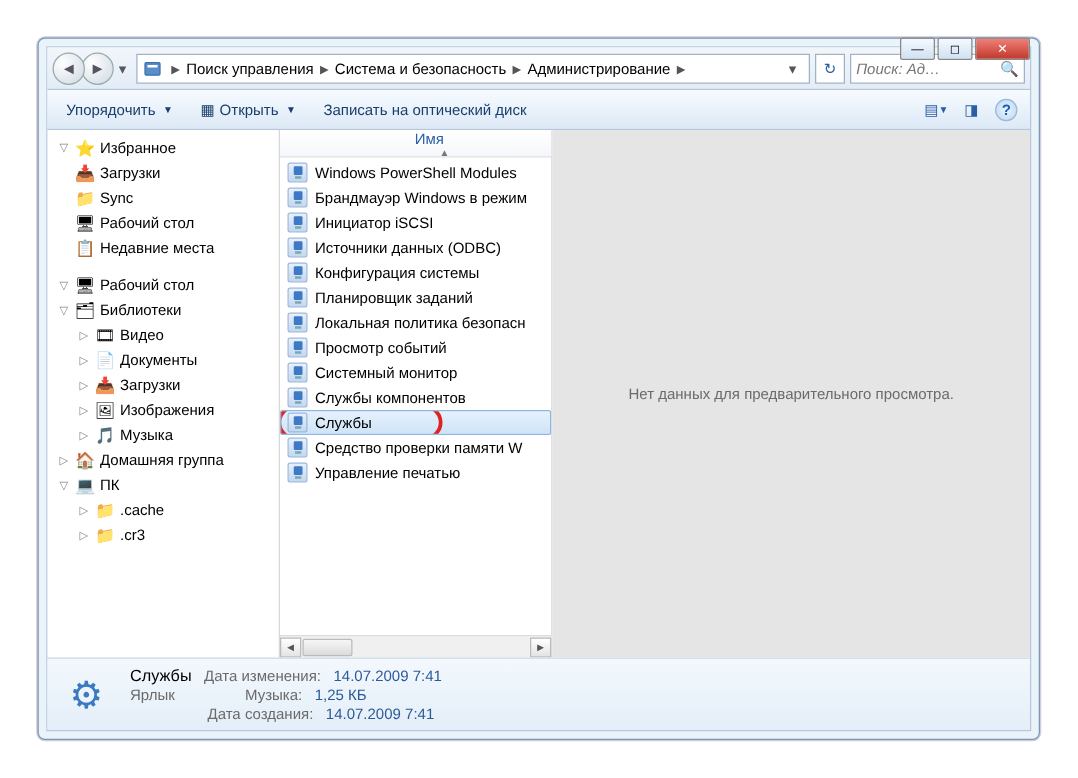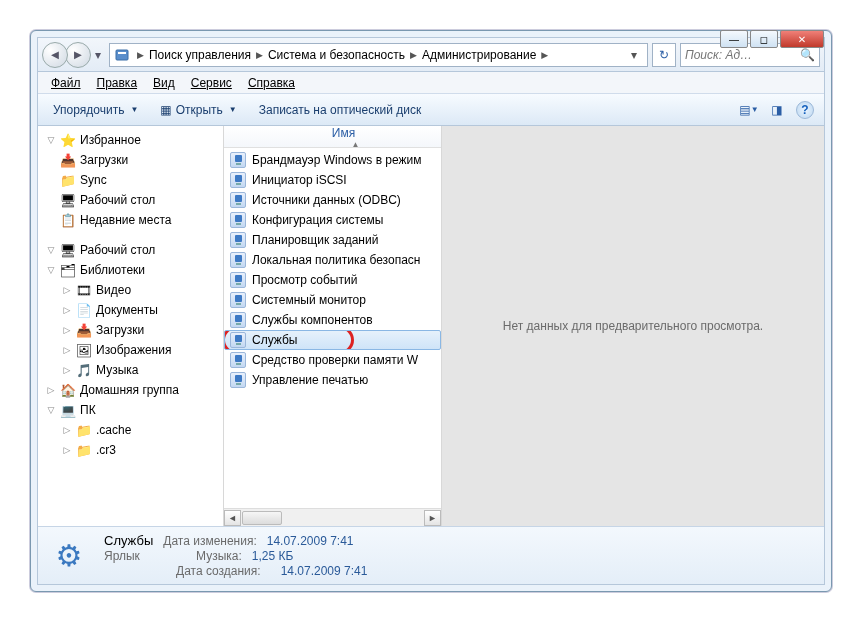--- a/index.html
+++ b/index.html
@@ -115,27 +115,20 @@
           <span class="crumb-sep">▶</span>
           <span class="addr-drop" style="margin-left:auto">▾</span>
         </div>
         <div class="refresh">↻</div>
         <div class="search-box">
           <input placeholder="Поиск: Ад…" style="">
           <span class="search-icon">🔍</span>
         </div>
       </div>
 
-      <div class="menu-bar">
-        <span class="menu-item"><u>Файл</u></span>
-        <span class="menu-item"><u>Правка</u></span>
-        <span class="menu-item"><u>Вид</u></span>
-        <span class="menu-item"><u>Сервис</u></span>
-        <span class="menu-item"><u>Справка</u></span>
-      </div>
 
       <div class="toolbar">
         <div class="tool-btn">
           <span>Упорядочить</span>
             <span class="tool-drop">▼</span>
         </div>
         <div class="tool-btn">
           <span>▦</span>
           <span>Открыть</span>
             <span class="tool-drop">▼</span>
@@ -240,20 +233,26 @@
         <div class="main-area">
           <div class="col-header">
             <span>Имя</span>
               <span class="col-sort">▲</span>
           </div>
           <div class="file-list" id="file-list" style="position:relative">
               <div class="file-item">
                 <span class="file-icon">
                   <span class="svc-icon"></span>
                 </span>
+                <span>Windows PowerShell Modules</span>
+              </div>
+              <div class="file-item">
+                <span class="file-icon">
+                  <span class="svc-icon"></span>
+                </span>
                 <span>Брандмауэр Windows в режим</span>
               </div>
               <div class="file-item">
                 <span class="file-icon">
                   <span class="svc-icon"></span>
                 </span>
                 <span>Инициатор iSCSI</span>
               </div>
               <div class="file-item">
                 <span class="file-icon">
@@ -336,21 +335,21 @@
           <div style="display:flex;gap:10px;align-items:baseline">
             <span class="details-title">Службы</span>
             <span class="details-label" style="min-width:auto">Дата изменения:</span>
             <span class="details-val">14.07.2009 7:41</span>
           </div>
           <div style="display:flex;gap:10px;align-items:baseline">
             <span style="color:#6a6a6a;min-width:52px">Ярлык</span>
             <span class="details-label" style="min-width:auto;margin-left:30px">Музыка:</span>
             <span class="details-val">1,25 КБ</span>
           </div>
-          <div style="display:flex;gap:20px;align-items:baseline">
+          <div style="display:flex;gap:10px;align-items:baseline">
             <span style="min-width:52px"></span>
             <span class="details-label" style="min-width:auto">Дата создания:</span>
             <span class="details-val">14.07.2009 7:41</span>
           </div>
         </div>
       </div>
 
     </div>
   </div>
 </div>

